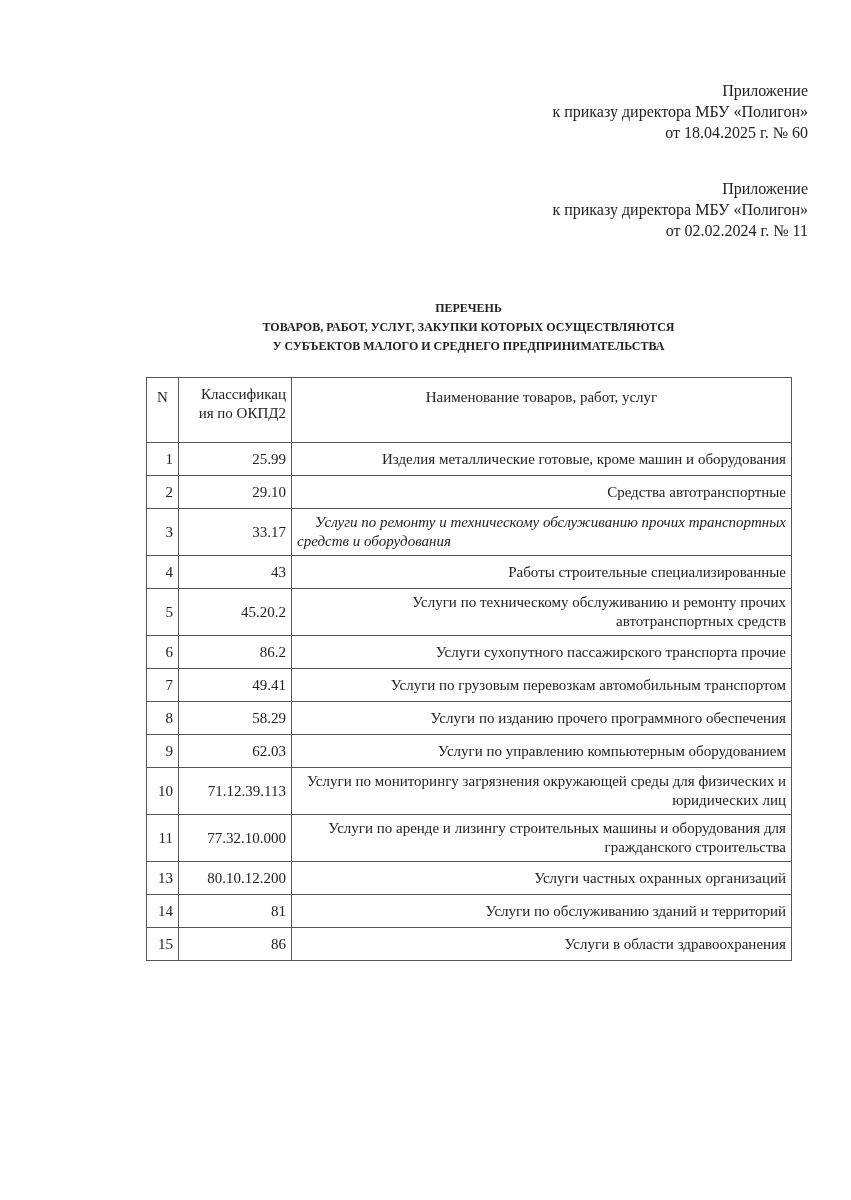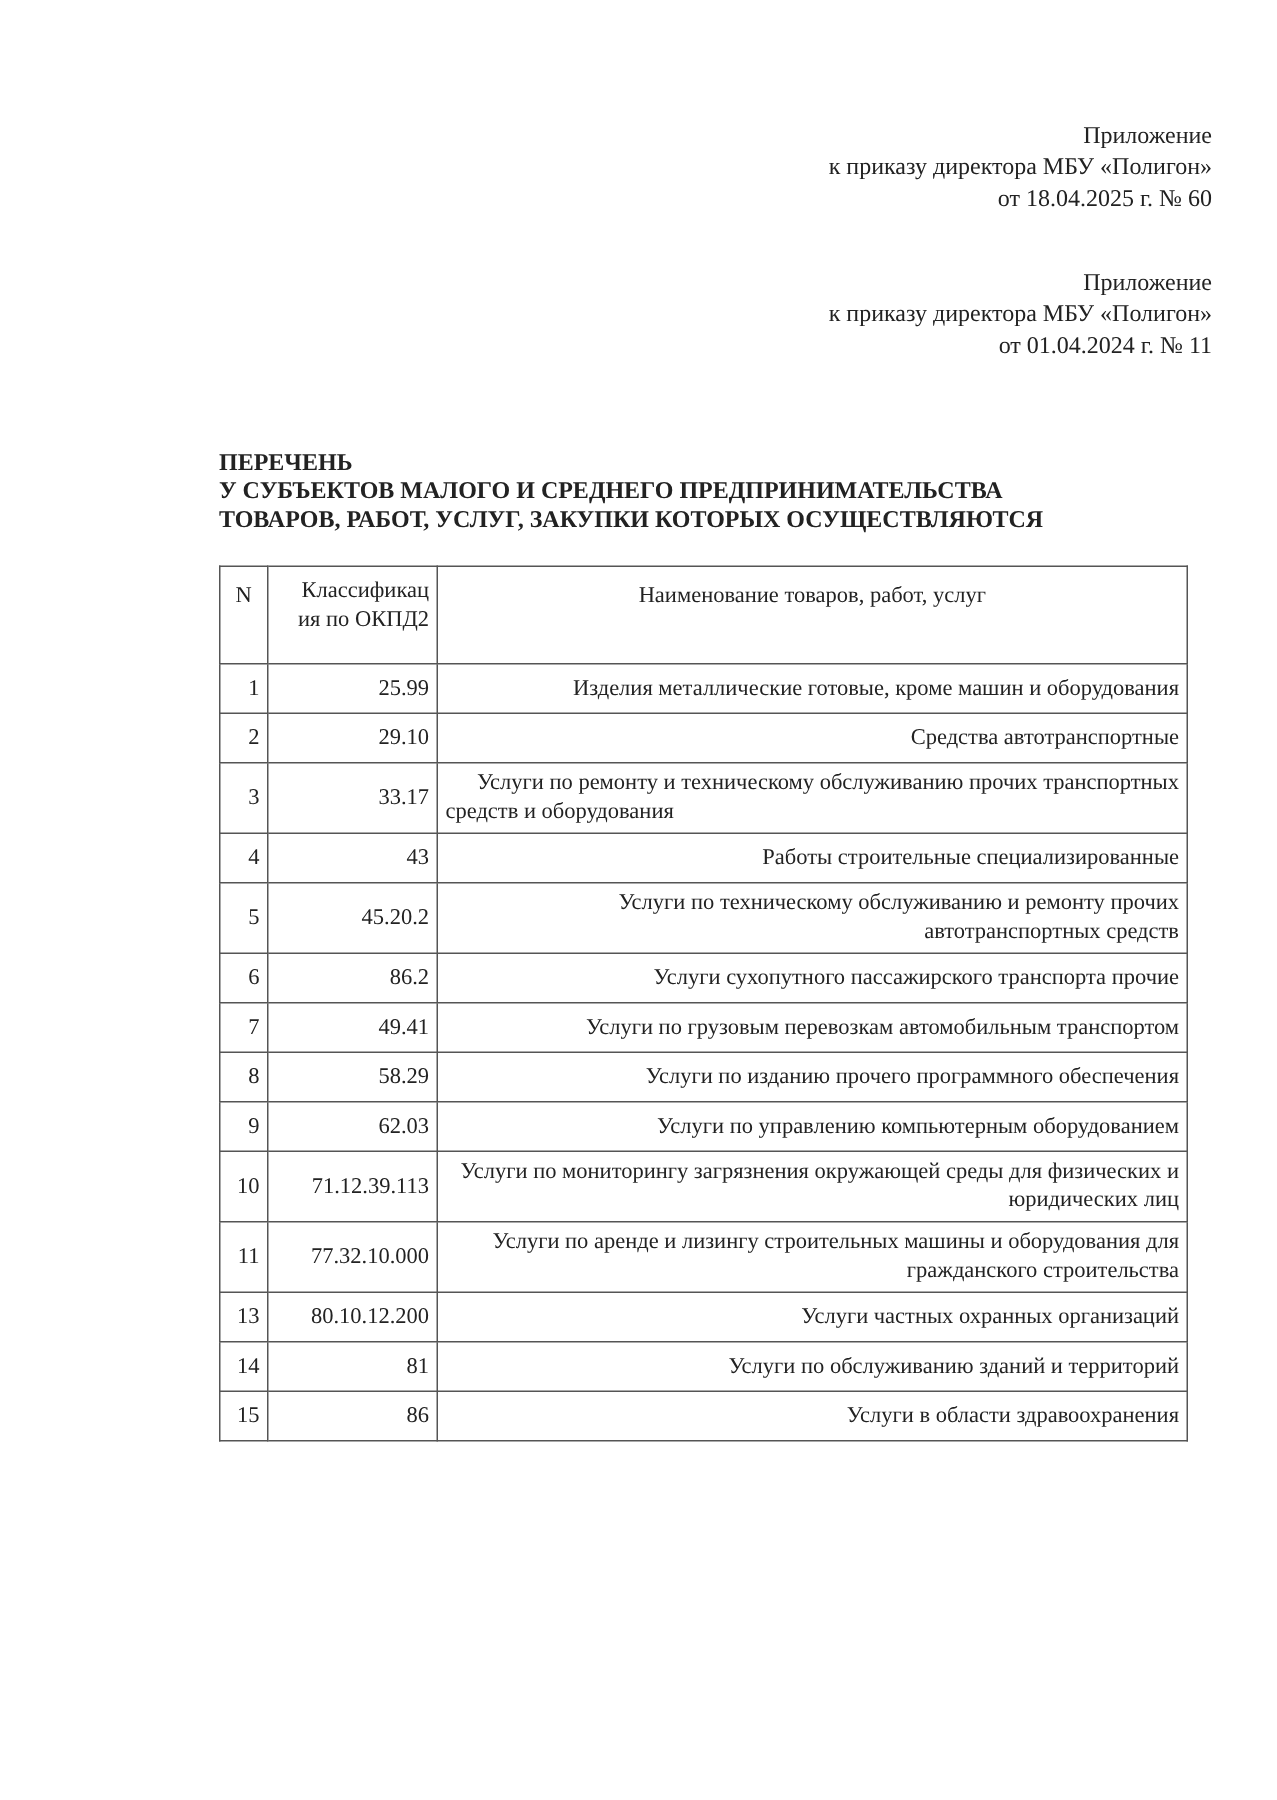--- a/index.html
+++ b/index.html
@@ -8,60 +8,60 @@
     font-family: "Liberation Serif", serif; color: #222222;
   }
   .appendix {
     position: absolute; right: 43px; text-align: right;
     font-size: 16px; line-height: 21px;
   }
   #appendix-1 { top: 80px; }
   #appendix-2 { top: 178px; }
   .title {
     position: absolute; left: 146px; width: 645px; top: 299px;
-    font-weight: bold; font-size: 16px; line-height: 19px;
+    text-align: center; font-weight: bold; font-size: 12px; line-height: 19px;
   }
   table.items {
     position: absolute; left: 146px; top: 377px;
     width: 646px; border-collapse: collapse;
     font-size: 15px; line-height: 19px;
   }
   table.items th, table.items td {
     border: 1px solid #555555; padding: 0 5px; vertical-align: middle;
     font-weight: normal; text-align: right;
   }
   table.items col.c-n { width: 32px; }
   table.items col.c-code { width: 113px; }
   table.items th { height: 54px; padding-top: 2px; }
   table.items th.h-n { text-align: center; vertical-align: top; padding-top: 10px; }
   table.items th.h-code { vertical-align: top; padding-top: 7px; }
   table.items th.h-name { text-align: center; vertical-align: top; padding-top: 10px; }
   table.items td { height: 32px; }
   table.items tr.two-line td { height: 46px; }
-  td.justify { text-align: justify; text-align-last: left; }
+  td.justify { text-align: justify; text-align-last: left; font-style: italic; }
 </style>
 </head>
 <body>
 
 <div class="appendix" id="appendix-1">
   <div>Приложение</div>
   <div>к приказу директора МБУ «Полигон»</div>
   <div>от 18.04.2025 г. № 60</div>
 </div>
 
 <div class="appendix" id="appendix-2">
   <div>Приложение</div>
   <div>к приказу директора МБУ «Полигон»</div>
-  <div>от 01.04.2024 г. № 11</div>
+  <div>от 02.02.2024 г. № 11</div>
 </div>
 
 <div class="title">
   <div>ПЕРЕЧЕНЬ</div>
+  <div>ТОВАРОВ, РАБОТ, УСЛУГ, ЗАКУПКИ КОТОРЫХ ОСУЩЕСТВЛЯЮТСЯ</div>
   <div>У СУБЪЕКТОВ МАЛОГО И СРЕДНЕГО ПРЕДПРИНИМАТЕЛЬСТВА</div>
-  <div>ТОВАРОВ, РАБОТ, УСЛУГ, ЗАКУПКИ КОТОРЫХ ОСУЩЕСТВЛЯЮТСЯ</div>
 </div>
 
 <table class="items">
   <colgroup>
       <col class="c-n">
       <col class="c-code">
       <col class="c-name">
     </colgroup>
   <thead>
     <tr>

